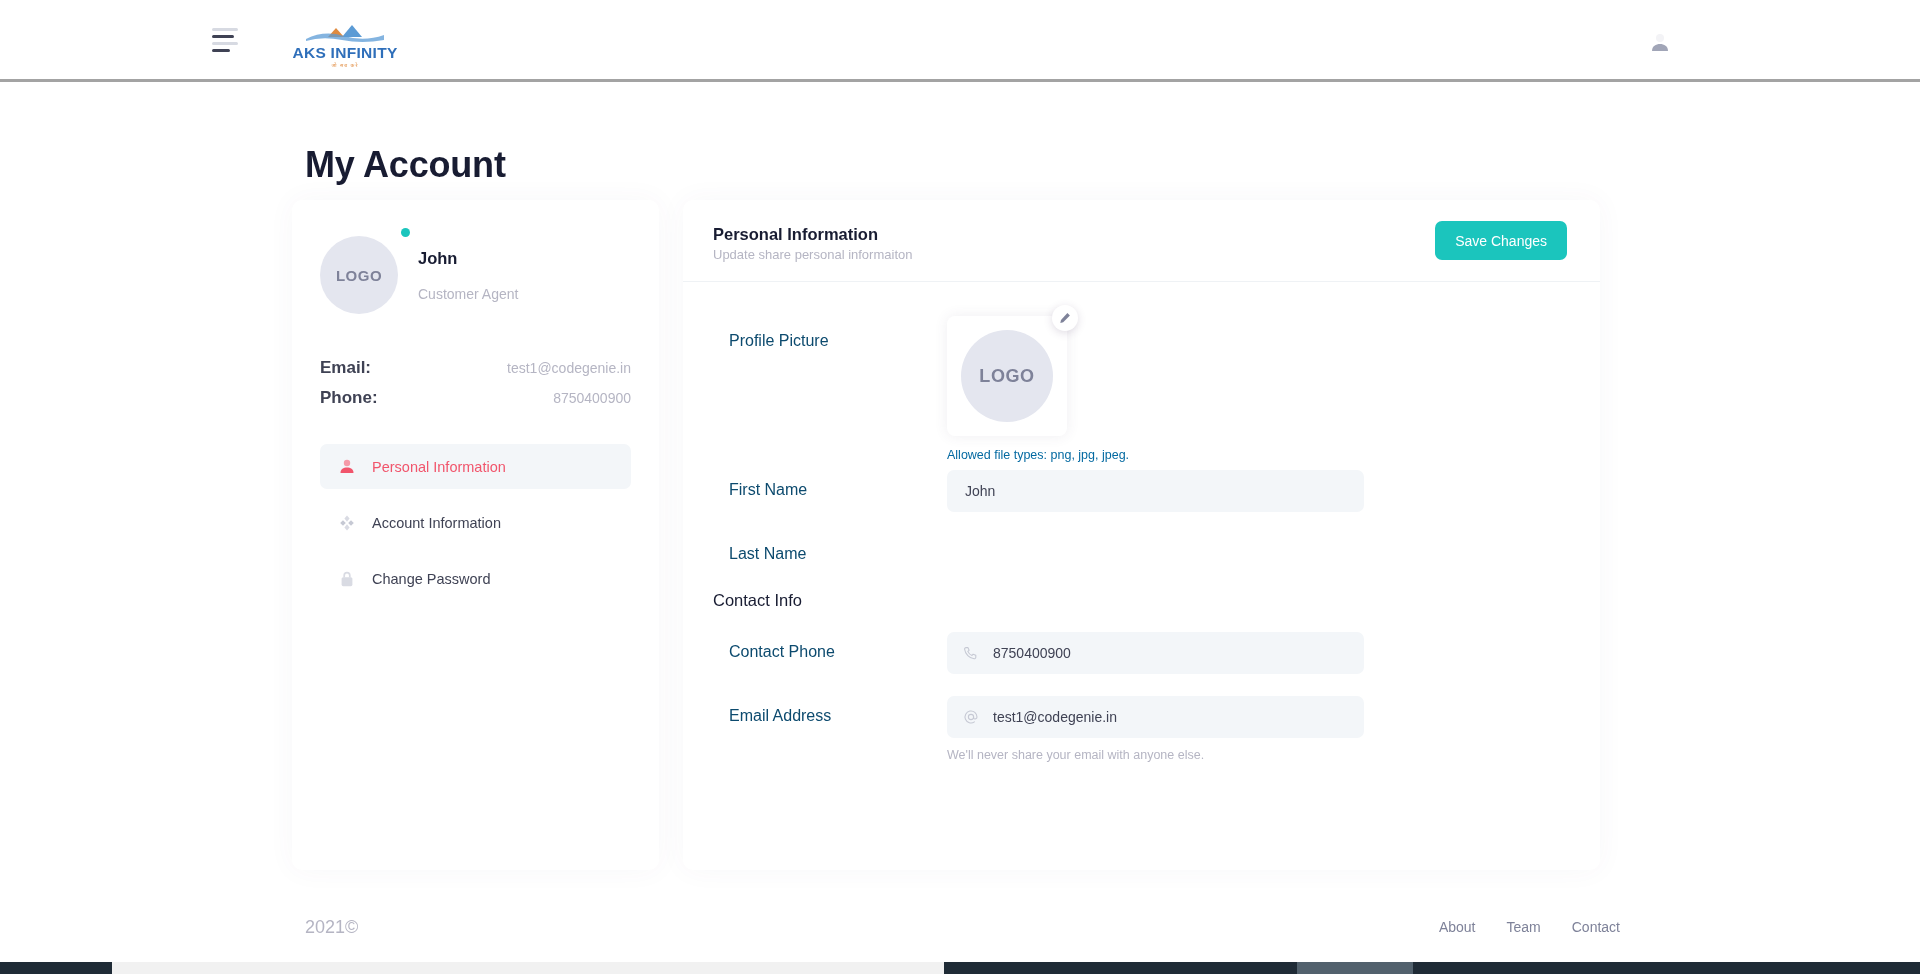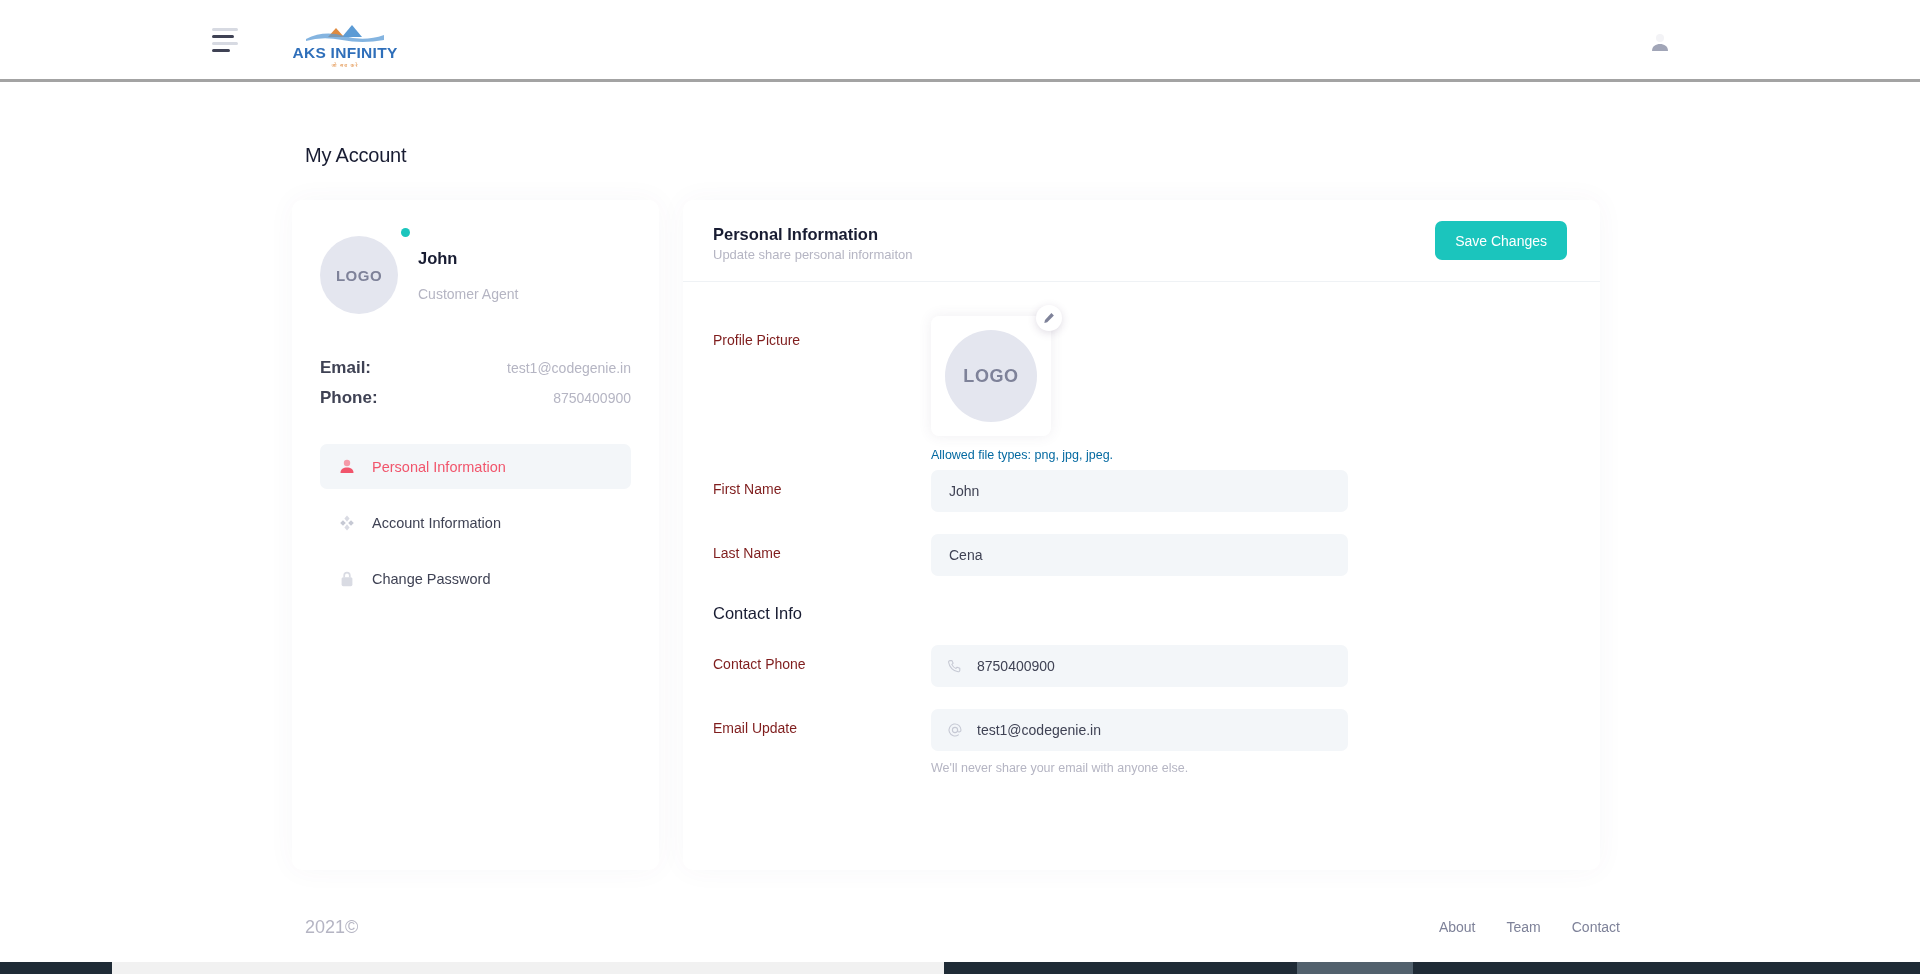--- a/index.html
+++ b/index.html
@@ -88,22 +88,22 @@
     width: 24px;
     height: 24px;
     cursor: pointer;
   }
 
   
   .page-title {
     position: absolute;
     left: 305px;
     top: 144px;
-    font-size: 20px;
-    font-weight: 400;
+    font-size: 36px;
+    font-weight: 700;
     color: #181c32;
     letter-spacing: -0.2px;
   }
 
   .content-row {
     position: absolute;
     left: 292px;
     top: 200px;
     width: 1308px;
     height: 670px;
@@ -274,23 +274,24 @@
   }
 
   .field-row {
     display: flex;
     align-items: flex-start;
     margin-bottom: 22px;
   }
   .field-label {
     width: 218px;
     flex: none;
-    font-size: 14px;
-    color: #7f1d1d;
+    font-size: 16px;
+    color: #0c4a6e;
     padding-top: 11px;
+    margin-left: 16px;
   }
   .field-control {
     flex: 1;
     max-width: 417px;
   }
 
   
   .pic-row { margin-bottom: 8px; }
   .pic-label { padding-top: 16px; }
 
@@ -563,25 +564,20 @@
         <div class="field-label">First Name</div>
         <div class="field-control">
           <div class="input-box">
             <span class="input-text">John</span>
           </div>
         </div>
       </div>
 
       <div class="field-row">
         <div class="field-label">Last Name</div>
-        <div class="field-control">
-          <div class="input-box">
-            <span class="input-text">Cena</span>
-          </div>
-        </div>
       </div>
 
       <div class="section-head">
         <div class="section-head-spacer"></div>
         <div class="section-head-title">Contact Info</div>
       </div>
 
       <div class="field-row">
         <div class="field-label">Contact Phone</div>
         <div class="field-control">
@@ -590,21 +586,21 @@
               <svg width="15" height="15" viewBox="0 0 15 15">
                 <path d="M3 1.6 L5 1.6 L6.1 4.3 L4.8 5.4 C5.5 7 7.3 8.8 9 9.5 L10.1 8.2 L12.8 9.3 L12.8 11.3 C12.8 12.2 12 12.9 11.1 12.8 C6.4 12.2 2.2 8 1.6 3.3 C1.5 2.4 2.1 1.6 3 1.6 Z" fill="none" stroke="#c6c9d4" stroke-width="1.1" stroke-linejoin="round"></path>
               </svg>
             </span>
             <span class="input-text">8750400900</span>
           </div>
         </div>
       </div>
 
       <div class="field-row">
-        <div class="field-label">Email Update</div>
+        <div class="field-label">Email Address</div>
         <div class="field-control">
           <div class="input-box with-icon">
             <span class="input-icon">
               <svg width="16" height="16" viewBox="0 0 16 16">
                 <circle cx="8" cy="8" r="2.6" fill="none" stroke="#c6c9d4" stroke-width="1.1"></circle>
                 <path d="M10.6 8 V9.4 A2 2 0 0 0 14 8 A6 6 0 1 0 11.4 12.9" fill="none" stroke="#c6c9d4" stroke-width="1.1" stroke-linecap="round"></path>
               </svg>
             </span>
             <span class="input-text">test1@codegenie.in</span>
           </div>

